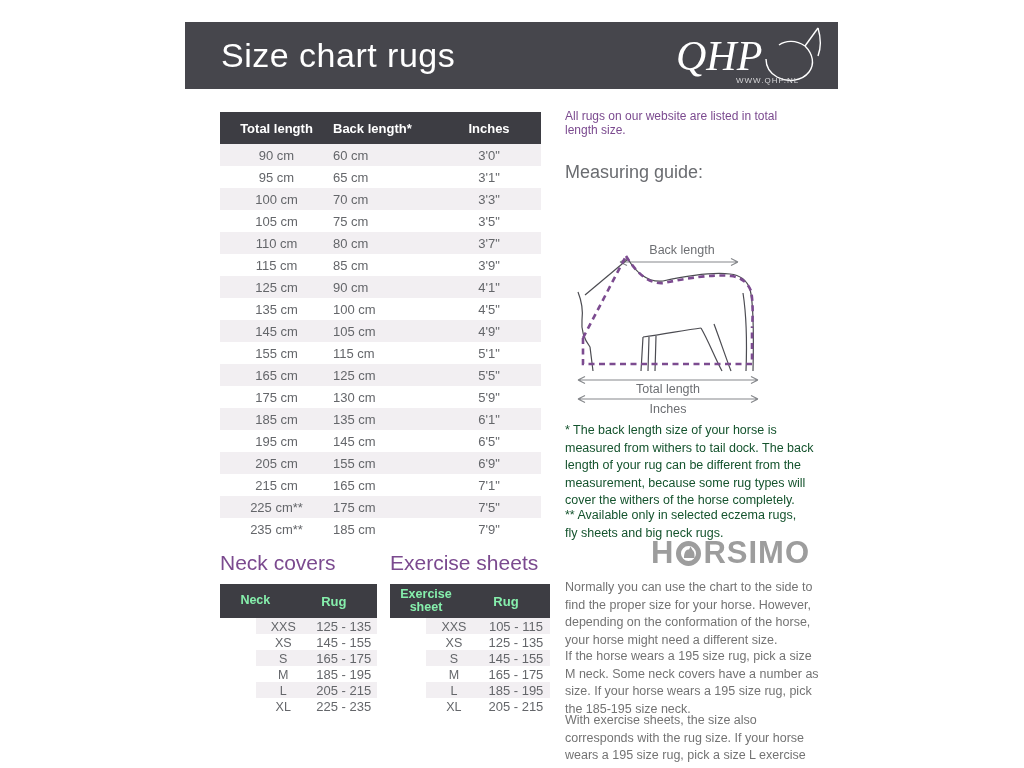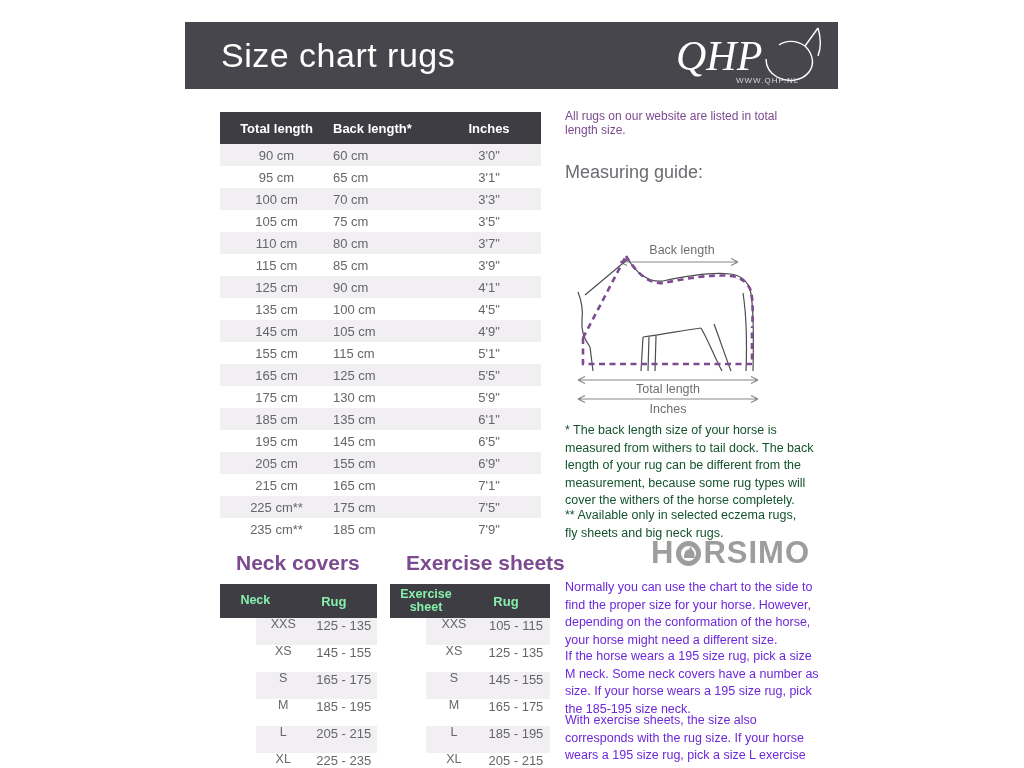--- a/index.html
+++ b/index.html
@@ -17,42 +17,42 @@
   .main-table{position:absolute;left:220px;top:112px;width:321px;font-size:13px;}
   .mt-header{display:flex;background:#3d3d43;color:#fff;font-weight:bold;
              height:32px;align-items:center;}
   .mt-row{display:flex;height:22px;align-items:center;}
   .mt-body .mt-row:nth-child(odd){background:#f2eff2;}
   .c1{width:113px;text-align:center;}
   .c2{width:104px;text-align:left;}
   .c3{width:104px;text-align:center;}
 
   
-  .section-heading{position:absolute;font-size:21px;font-weight:bold;color:#7b4a8f;margin-left:16px;}
+  .section-heading{position:absolute;font-size:21px;font-weight:normal;color:#7b4a8f;}
   .small-table{position:absolute;top:584px;font-size:13px;}
   .st-header{display:flex;background:#3d3d43;color:#86efac;font-weight:bold;height:34px;
              align-items:center;}
-  .st-row{display:flex;height:27px;align-items:flex-start;margin-left:36px;}
+  .st-row{display:flex;height:16px;align-items:flex-end;margin-left:36px;}
   .st-body .st-row:nth-child(odd){background:#f2eff2;}
   .sc1{width:45%;text-align:center;font-size:12.5px;line-height:1.05;}
   .sc2{width:55%;text-align:center;}
   .neck-table{left:220px;width:157px;}
   .exercise-table{left:390px;width:160px;}
 
   
   .intro{position:absolute;left:565px;top:109px;width:240px;font-size:12px;
          font-weight:normal;color:#7b4a8f;line-height:1.18;}
   .guide-title{position:absolute;left:565px;top:162px;font-size:18px;color:#6a6c70;}
   .guide-text{position:absolute;left:565px;top:185px;width:245px;font-size:12.5px;
               color:#717377;line-height:1.4;}
   .note{position:absolute;left:565px;width:262px;font-size:12.5px;color:#14532d;
         line-height:1.4;white-space:pre-line;}
   .note1{top:422px;}
   .note2{top:507px;}
-  .para{position:absolute;left:565px;width:260px;font-size:12.5px;color:#6d28d9;
+  .para{position:absolute;left:565px;width:260px;font-size:12.5px;color:#737373;
         line-height:1.4;}
   .para1{top:579px;}
   .para2{top:648px;}
   .para3{top:712px;}
   .diagram{position:absolute;left:570px;top:240px;}
 
   
   .horsimo{position:absolute;left:651px;top:535px;display:flex;align-items:center;
            font-size:31px;font-weight:bold;color:#9d9d9d;letter-spacing:1px;}
   .horsimo svg{margin:0 1px;}

